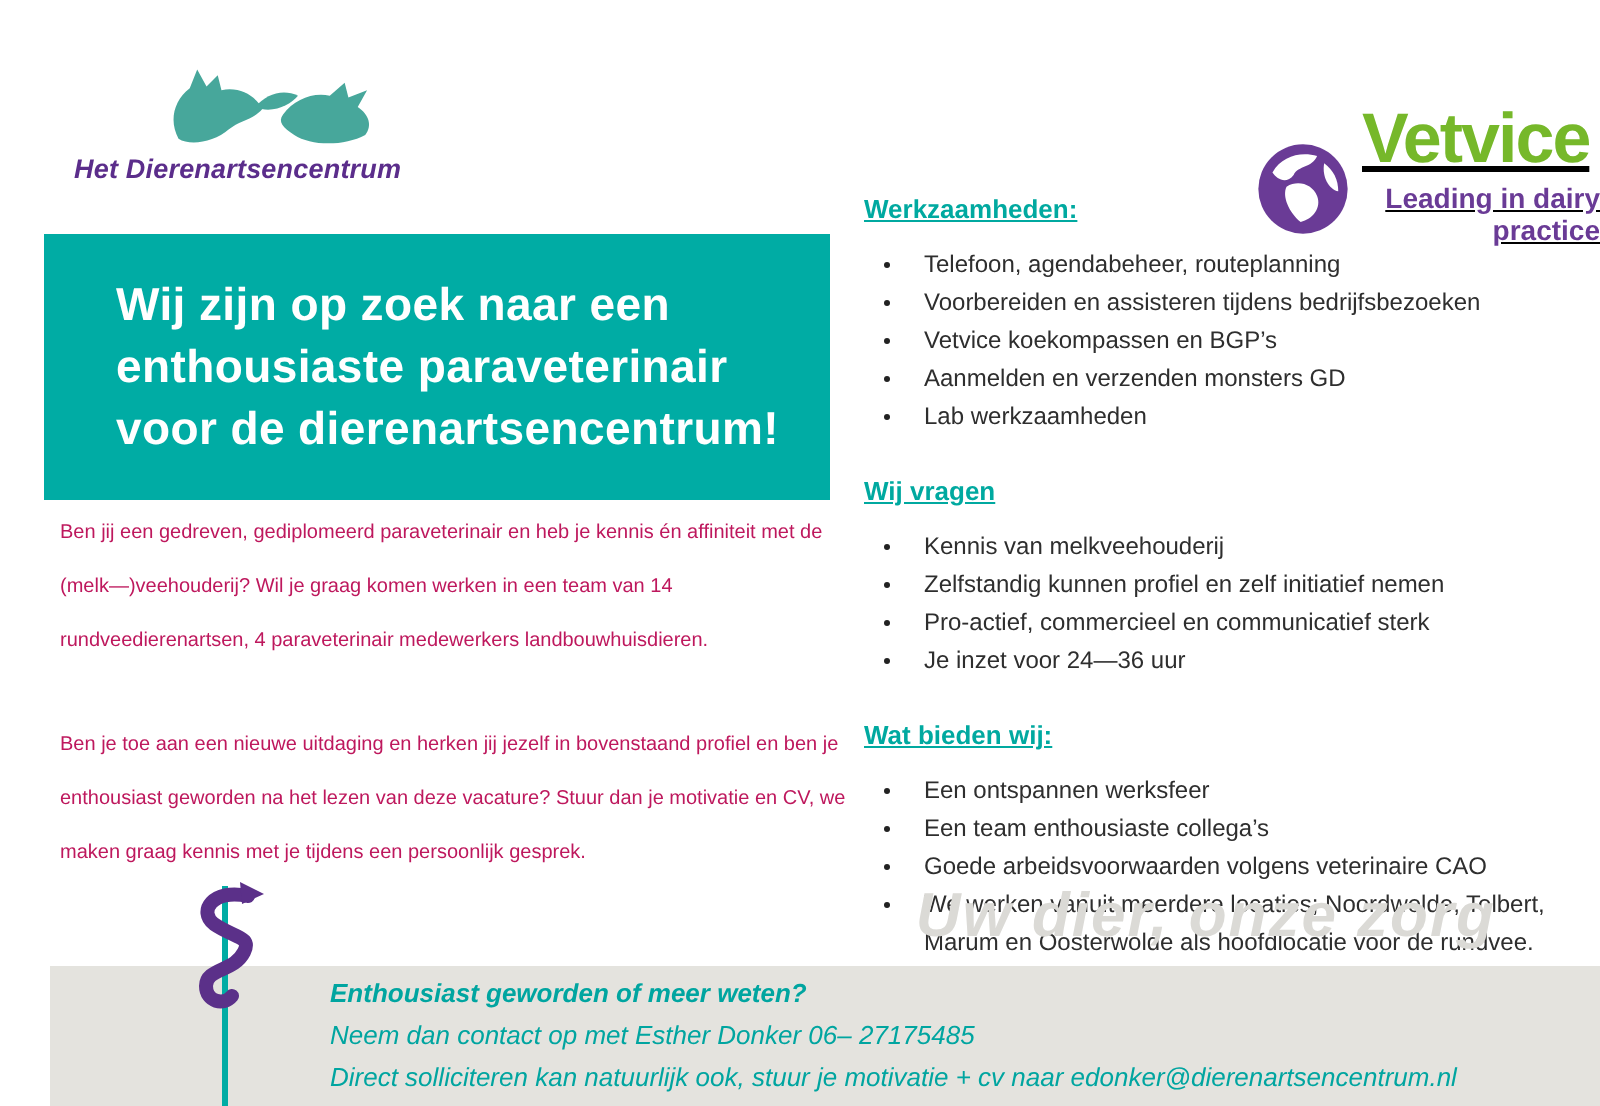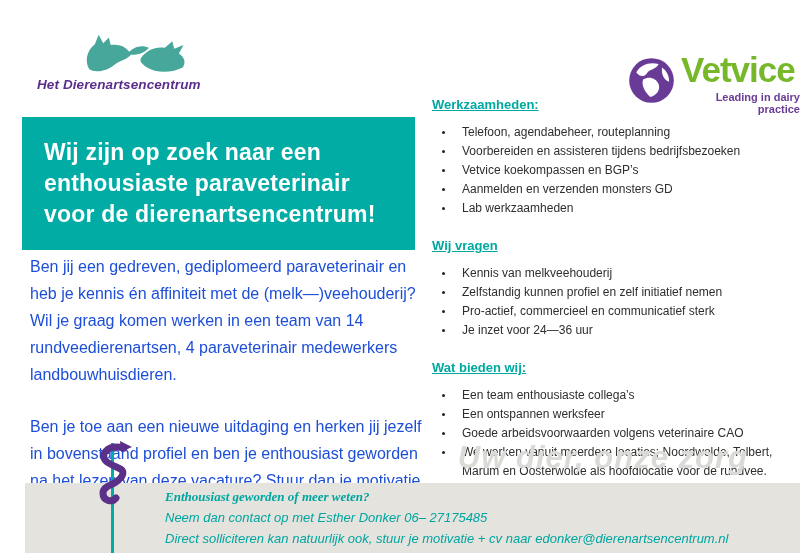--- a/index.html
+++ b/index.html
@@ -7,55 +7,55 @@
     position:relative; width:800px; height:553px; background:#ffffff;
     overflow:hidden; font-family:"Liberation Sans", sans-serif;
   }
 
   
   .brand { position:absolute; left:37px; top:32px; width:170px; }
   .brand svg { display:block; margin-left:34px; }
   .brand-name { color:#5B2D8B; font-weight:bold; font-style:italic; font-size:13.5px; margin-top:3px; letter-spacing:0.1px; white-space:nowrap; }
 
   
-  .vetvice { position:absolute; left:628px; top:50px; display:flex; align-items:center; }
+  .vetvice { position:absolute; left:628px; top:50px; display:flex; align-items:flex-end;text-decoration:underline; }
   .vetvice .globe { flex:0 0 auto; margin-right:6px; }
   .vetvice-name { color:#76B82A; font-weight:bold; font-size:35px; line-height:40px; letter-spacing:-1px; }
-  .vetvice-tagline { color:#6A3B96; font-weight:bold; font-size:11px; text-align:right; margin-top:1px; }
+  .vetvice-tagline { color:#6A3B96; font-weight:bold; font-size:14px; text-align:right; margin-top:1px; }
 
   
   .headline-box {
     position:absolute; left:22px; top:117px; width:393px; height:133px;
-    background:#00ACA4; color:#ffffff; box-sizing:border-box; padding:20px 10px 0 22px;
+    background:#00ACA4; color:#ffffff; box-sizing:border-box; padding:20px 10px 0 36px;
     font-weight:bold; font-size:23px; line-height:31px; letter-spacing:0.2px;
   }
 
   
-  .intro { position:absolute; left:30px; top:253px; width:396px; color:#1d4ed8; font-size:16px; line-height:27px; }
+  .intro { position:absolute; left:30px; top:253px; width:396px; color:#be185d; font-size:10px; line-height:27px; }
   .intro p { margin:0; }
   .intro p + p { margin-top:25px; }
 
   
   .right-col { position:absolute; left:432px; top:97px; width:364px; }
   .section-heading { color:#00A9A0; font-weight:bold; font-size:13px; margin:0 0 11px 0;text-decoration:underline; }
   .right-col section + section { margin-top:20px; }
   .bullet-list { list-style:none; margin:0; padding:0; }
   .bullet-list li { position:relative; padding-left:30px; font-size:12px; color:#2E2E2E; line-height:19px; }
   .bullet-list .dot { position:absolute; left:10px; top:8px; width:3px; height:3px; border-radius:50%; background:#222; }
 
   
   .watermark {
     position:absolute; right:52px; top:440px; color:#DBDAD6; font-size:31px;
     font-style:italic; font-weight:bold; letter-spacing:1px; white-space:nowrap;
   }
 
   
   .bottom-strip { position:absolute; left:25px; right:0; top:483px; height:70px; background:#E4E3DE; }
   .contact { position:absolute; left:165px; top:486px; color:#00A5A0; font-style:italic; font-size:13px; line-height:21px; }
-  .contact .bold { font-weight:bold;font-family:Liberation Serif, serif; }
+  .contact .bold { font-weight:bold; }
 
   
   .rod { position:absolute; left:111px; top:443px; width:3px; height:110px; background:#00ACA4; }
   .snake { position:absolute; left:90px; top:438px; }
 </style>
 </head>
 <body>
 
 <div id="page">
 
@@ -117,22 +117,22 @@
         <li><span class="dot"></span><span>Kennis van melkveehouderij</span></li>
         <li><span class="dot"></span><span>Zelfstandig kunnen profiel en zelf initiatief nemen</span></li>
         <li><span class="dot"></span><span>Pro-actief, commercieel en communicatief sterk</span></li>
         <li><span class="dot"></span><span>Je inzet voor 24—36 uur</span></li>
       </ul>
     </section>
 
     <section>
       <h3 class="section-heading">Wat bieden wij:</h3>
       <ul class="bullet-list">
+        <li><span class="dot"></span><span>Een ontspannen werksfeer</span></li>
         <li><span class="dot"></span><span>Een team enthousiaste collega’s</span></li>
-        <li><span class="dot"></span><span>Een ontspannen werksfeer</span></li>
         <li><span class="dot"></span><span>Goede arbeidsvoorwaarden volgens veterinaire CAO</span></li>
         <li><span class="dot"></span><span>We werken vanuit meerdere locaties;  Noordwolde, Tolbert, Marum en Oosterwolde als hoofdlocatie voor de rundvee.</span></li>
       </ul>
     </section>
 
   </div>
 
   <div class="watermark">Uw dier, onze zorg</div>
 
   <div class="bottom-strip"></div>

